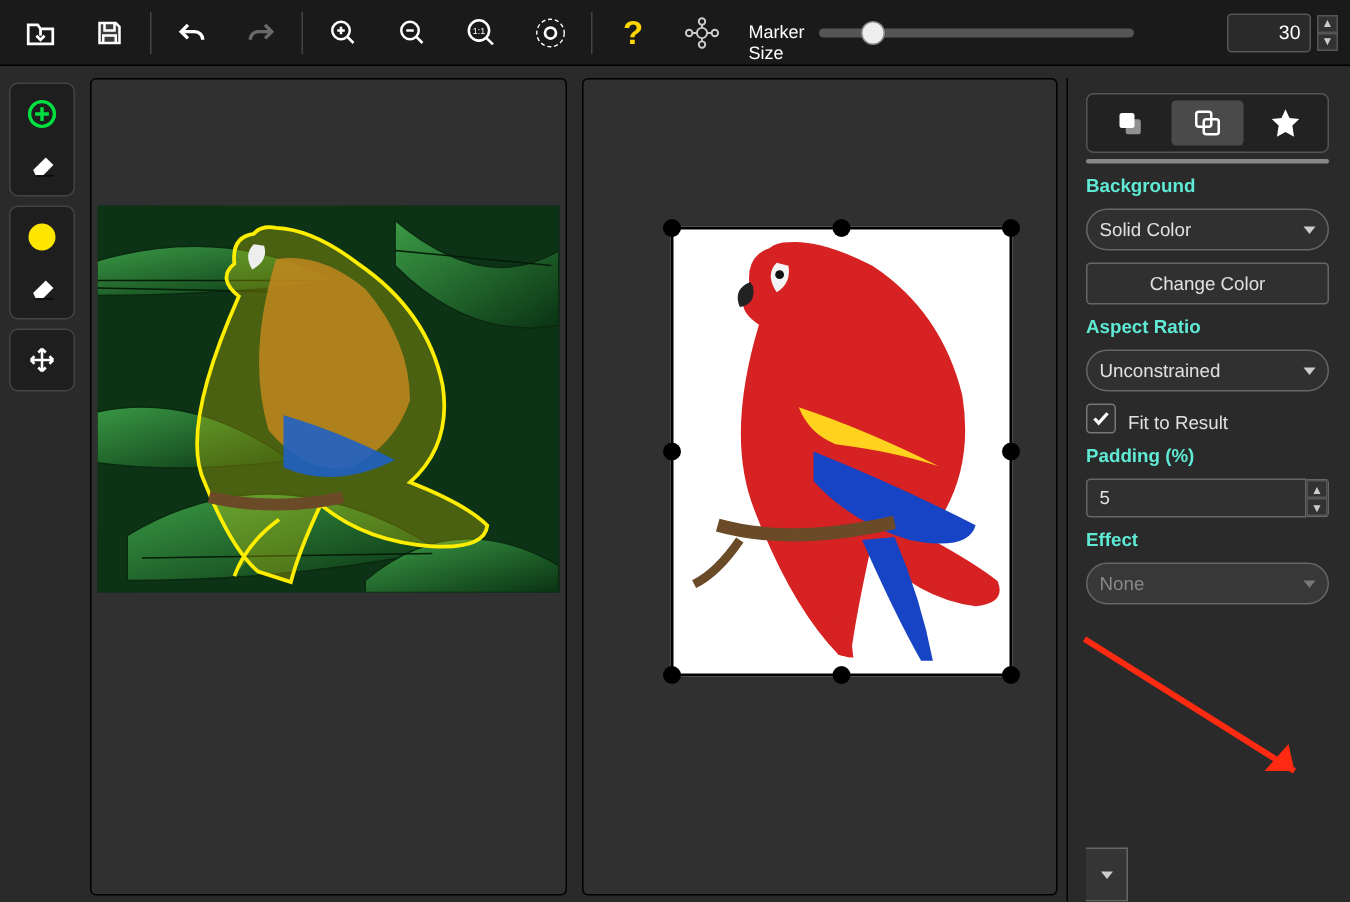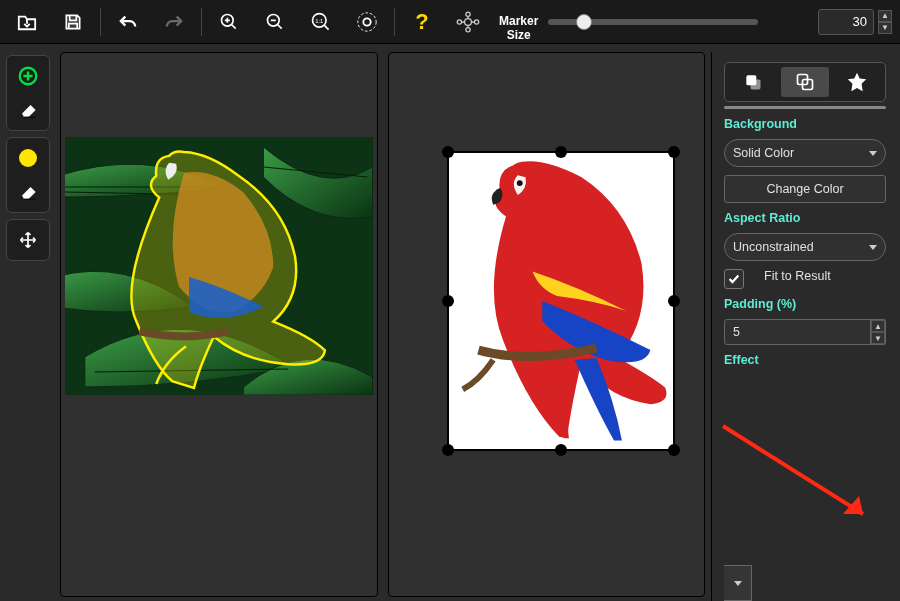--- a/index.html
+++ b/index.html
@@ -24,21 +24,21 @@
   }
   .tb-btn {
     width: 38px; height: 34px;
     display:flex; align-items:center; justify-content:center;
     border-radius:4px;
     color:#eee;
     cursor:pointer;
     margin-right: 8px;
   }
   .tb-sep { width:1px; height:28px; background:#444; margin:0 8px 0 0; }
-  .marker-label { font-size:12px; font-weight:700; text-align:center; line-height:1.1; margin:14px 10px 0 4px; color:#fff;}
+  .marker-label { font-size:12px; font-weight:400; text-align:left; line-height:1.1; margin:14px 10px 0 4px; color:#fff;}
   .slider {
     width:210px; height:6px; background:#555; border-radius:3px; position:relative; margin-right:auto;
   }
   .slider .knob {
     position:absolute; left:28px; top:-5px; width:16px; height:16px; background:#eee; border-radius:50%; border:1px solid #888;
   }
   .num-field {
     width:56px; height:26px; background:#2a2a2a; border:1px solid #555; border-radius:3px; display:flex; align-items:center; padding:0 6px; color:#fff;justify-content:flex-end;
   }
   .stepper { display:flex; flex-direction:column; margin-left:4px; }
@@ -97,21 +97,21 @@
   .select {
     height:28px; border:1px solid #666; background:#303030; border-radius:14px;
     display:flex; align-items:center; padding:0 8px; justify-content:space-between; cursor:pointer;
   }
   .select.disabled { color:#888; background:#383838;}
   .caret-down { width:0;height:0;border-left:4px solid transparent;border-right:4px solid transparent;border-top:5px solid #ccc;}
   .btn {
     height:28px; border:1px solid #666; background:#303030; border-radius:3px;
     display:flex; align-items:center; justify-content:center; cursor:pointer; font-size:12.5px;
   }
-  .check-row { display:flex; align-items:flex-start; gap:20px;}
+  .check-row { display:flex; align-items:flex-end; gap:8px;}
   .checkbox { width:20px; height:20px; border:1px solid #777; border-radius:3px; display:flex;align-items:center;justify-content:center;background:#303030;}
   .num-row { display:flex; align-items:center; }
   .num-row .field { flex:1; height:26px; border:1px solid #666; background:#303030; border-radius:3px 0 0 3px; padding:0 8px; display:flex; align-items:center;}
   .num-row .steps { display:flex; flex-direction:column; border:1px solid #666; border-left:none; border-radius:0 3px 3px 0;}
   .reset-row {
     margin-top:auto; display:flex; height:36px;
   }
   .reset-btn {
     flex:1; background:#353535; border:1px solid #666; display:flex; align-items:center; justify-content:center; font-weight:700; font-size:12px; cursor:pointer;
   }
@@ -368,20 +368,24 @@
     <div class="field">
       <span>5</span>
     </div>
     <div class="steps">
       <div class="step-btn">▲</div>
       <div class="step-btn">▼</div>
     </div>
   </div>
 
   <div class="label">Effect</div>
+  <div class="select disabled">
+    <span>None</span>
+    <span class="caret-down" style="border-top-color:#777"></span>
+  </div>
 
   <div class="reset-row">
     <div class="reset-menu-btn">
       <span class="caret-down"></span>
     </div>
   </div>
 </div>
 
 <svg class="arrow" style="left:715px; top:418px" width="170" height="120" viewBox="0 0 170 120">
   <line x1="8" y1="8" x2="148" y2="96" stroke="#ff2a12" stroke-width="4"></line>

